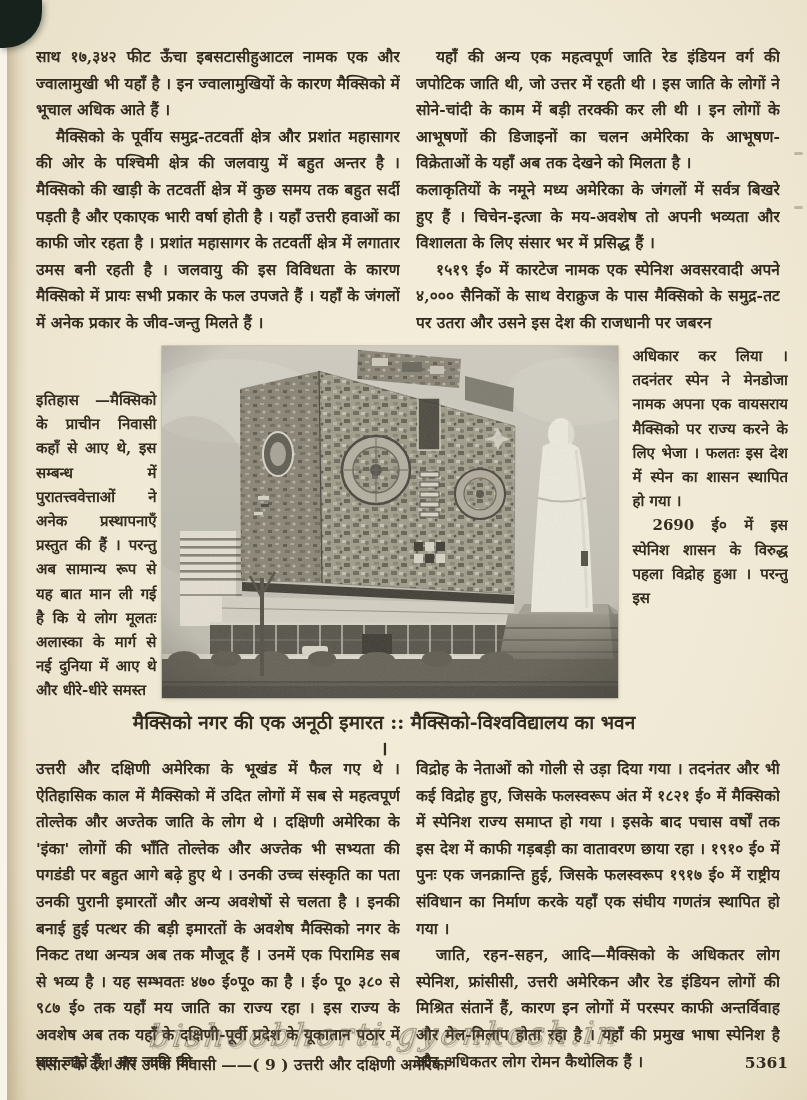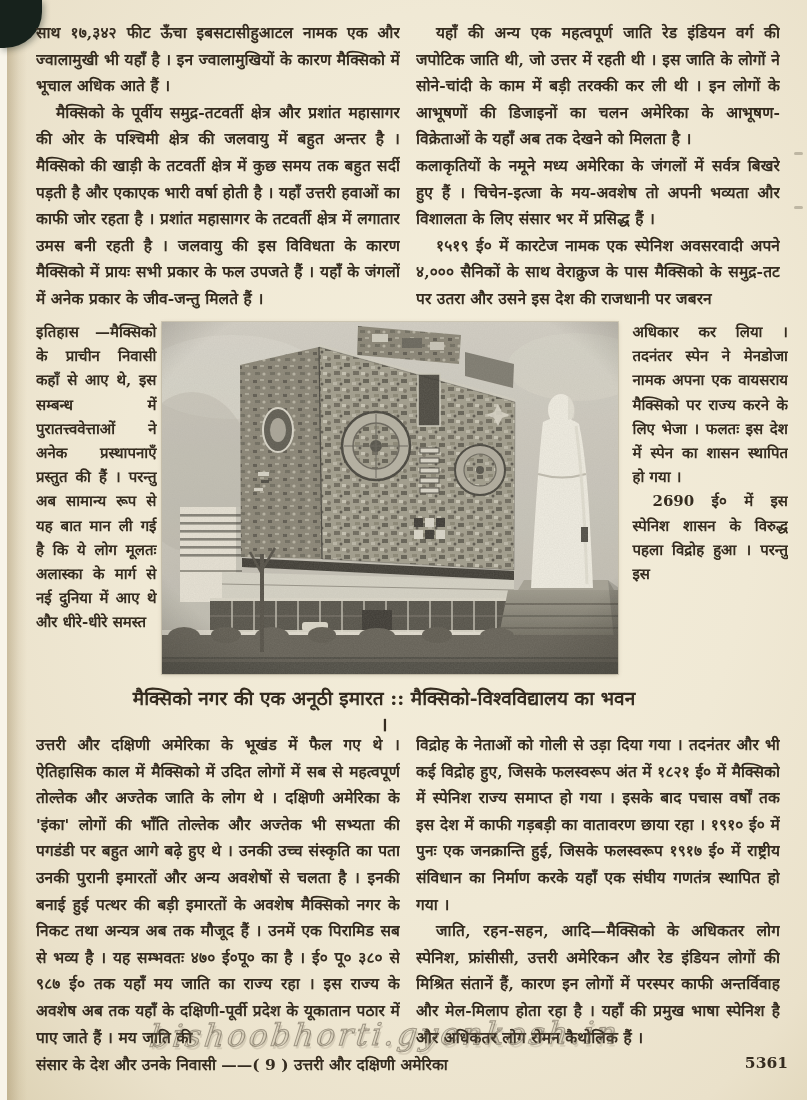--- a/index.html
+++ b/index.html
@@ -10,32 +10,32 @@
     font-family:"DejaVu Serif","Liberation Serif",serif;
     color:#352c20;
   }
   
   .edge-white{position:absolute;left:0;top:0;width:7px;height:100%;background:#f8f4e9;}
   .edge-shade{position:absolute;left:7px;top:0;width:20px;height:100%;
     background:linear-gradient(90deg,rgba(160,140,100,.45),rgba(160,140,100,.12) 60%,transparent);}
   .corner-mark{position:absolute;left:0;top:0;width:42px;height:48px;background:#17221c;
     border-bottom-right-radius:90% 75%;box-shadow:2px 2px 6px rgba(23,34,28,.4);}
   .edge-tick{position:absolute;right:4px;width:9px;height:3px;background:rgba(70,62,48,.28);border-radius:2px;}
-  .content{position:absolute;left:36px;top:20px;width:752px;}
+  .content{position:absolute;left:36px;top:44px;width:752px;}
   
   .cols{display:flex;gap:16px;}
   .col{width:364px;text-align:justify;overflow:hidden;}
   .top-cols{height:298px;}
   .bottom-cols{height:322px;margin-top:0;}
   .body-par{margin:0;font-size:15.5px;line-height:26.6px;font-weight:700;letter-spacing:.1px;}
   .indent{text-indent:20px;}
   
   .middle-row{display:flex;height:412px;margin-top:2px;}
   .narrow-col{text-align:justify;overflow:hidden;font-size:15px;line-height:24.2px;font-weight:700;}
-  .hist-col{width:124px;}
+  .hist-col{width:124px;margin-top:44px;}
   .rnarrow-col{width:160px;padding-left:9px;}
   .narrow-par{margin:0;}
   .lead-head{font-weight:700;letter-spacing:.4px;}
   .photo-fig{width:462px;margin:0;padding:2px 0 0 5px;}
   .photo-frame{width:456px;height:352px;box-shadow:0 0 0 1px rgba(120,110,90,.25),0 1px 4px rgba(90,80,60,.25);}
   .photo-frame svg{display:block;}
   .caption{margin:11px 0 0 -30px;width:505px;text-align:center;font-size:19px;font-weight:700;}
   
   .watermark{position:absolute;left:150px;top:1016px;white-space:nowrap;
     font-family:"DejaVu Serif",serif;font-style:italic;font-size:31px;letter-spacing:3px;

